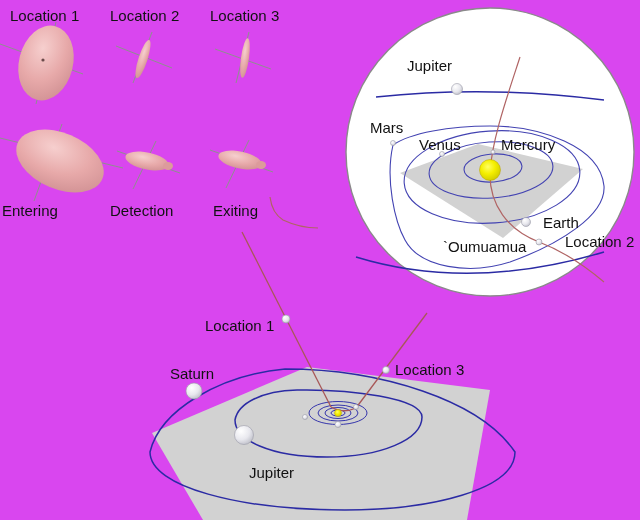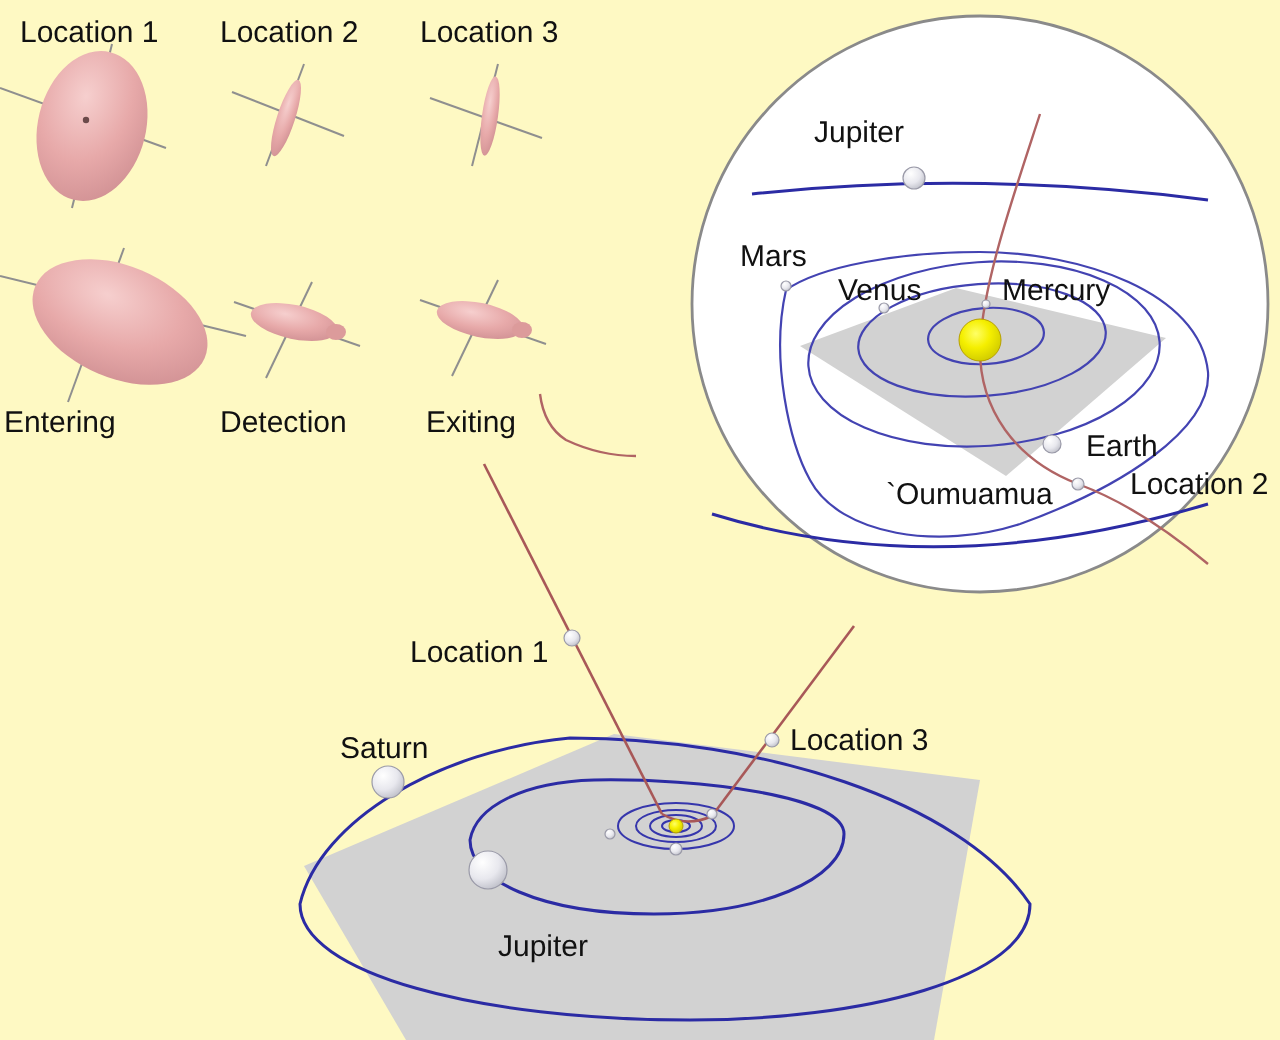--- a/index.html
+++ b/index.html
@@ -1,16 +1,16 @@
 <!DOCTYPE html>
 <html><head>
 <meta charset="utf-8">
 <style>
   html,body{margin:0;padding:0;background:#ffffff;}
-  .figure-wrap{position:relative;width:640px;height:520px;background:#fef9c3;overflow:hidden;}
+  .figure-wrap{position:relative;width:640px;height:520px;background:#d946ef;overflow:hidden;}
   svg{display:block;}
   svg text{font-family:"Liberation Sans","DejaVu Sans",sans-serif;font-size:15px;fill:#111111;}
   .axis{stroke:#8f8f8f;stroke-width:1;fill:none;}
   .ellipsoid{fill:url(#gPink);}
   .knob{fill:#dc9b9b;}
   .plane{fill:#d2d2d2;}
   .orbit{fill:none;stroke:#2b2ba4;stroke-width:1.5;}
   .orbit-thin{fill:none;stroke:#4343b2;stroke-width:1.1;}
   .ring{fill:none;stroke:#3636ac;stroke-width:1;}
   .traj{fill:none;stroke:#b06464;stroke-width:1.2;}

